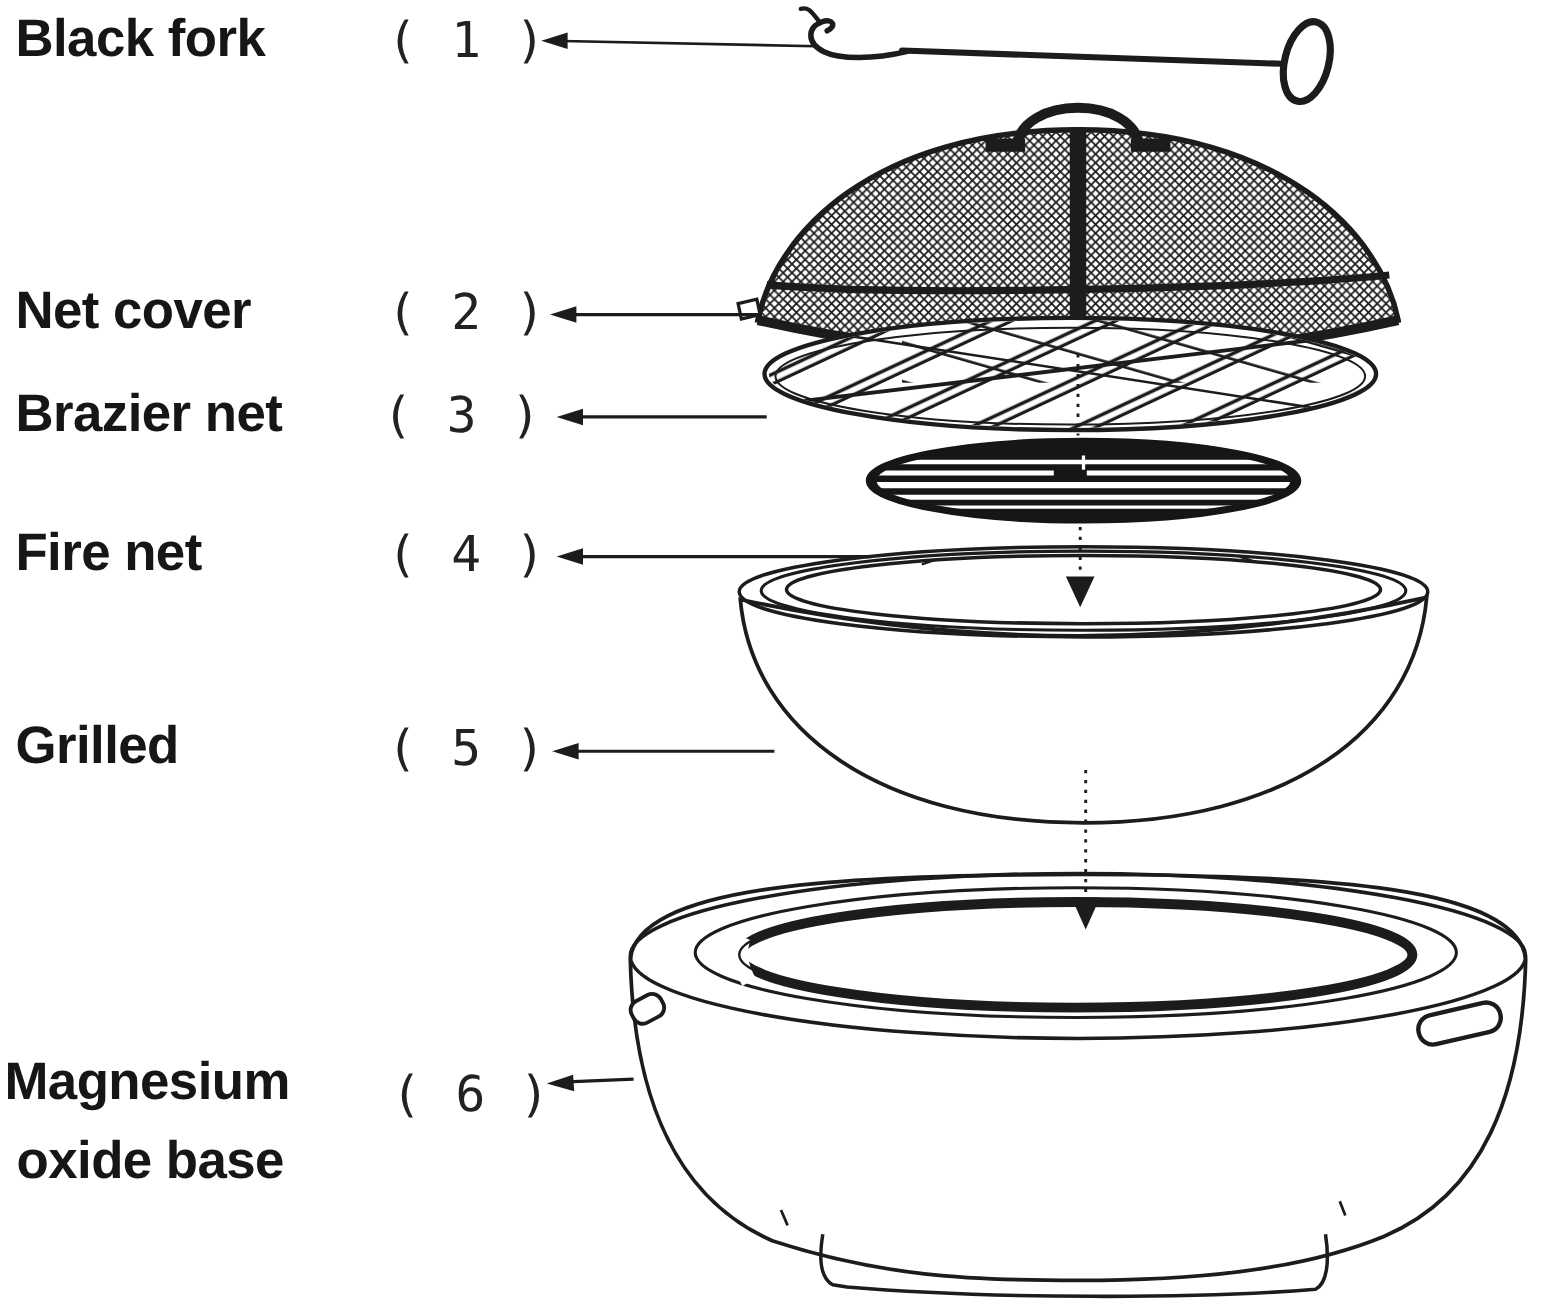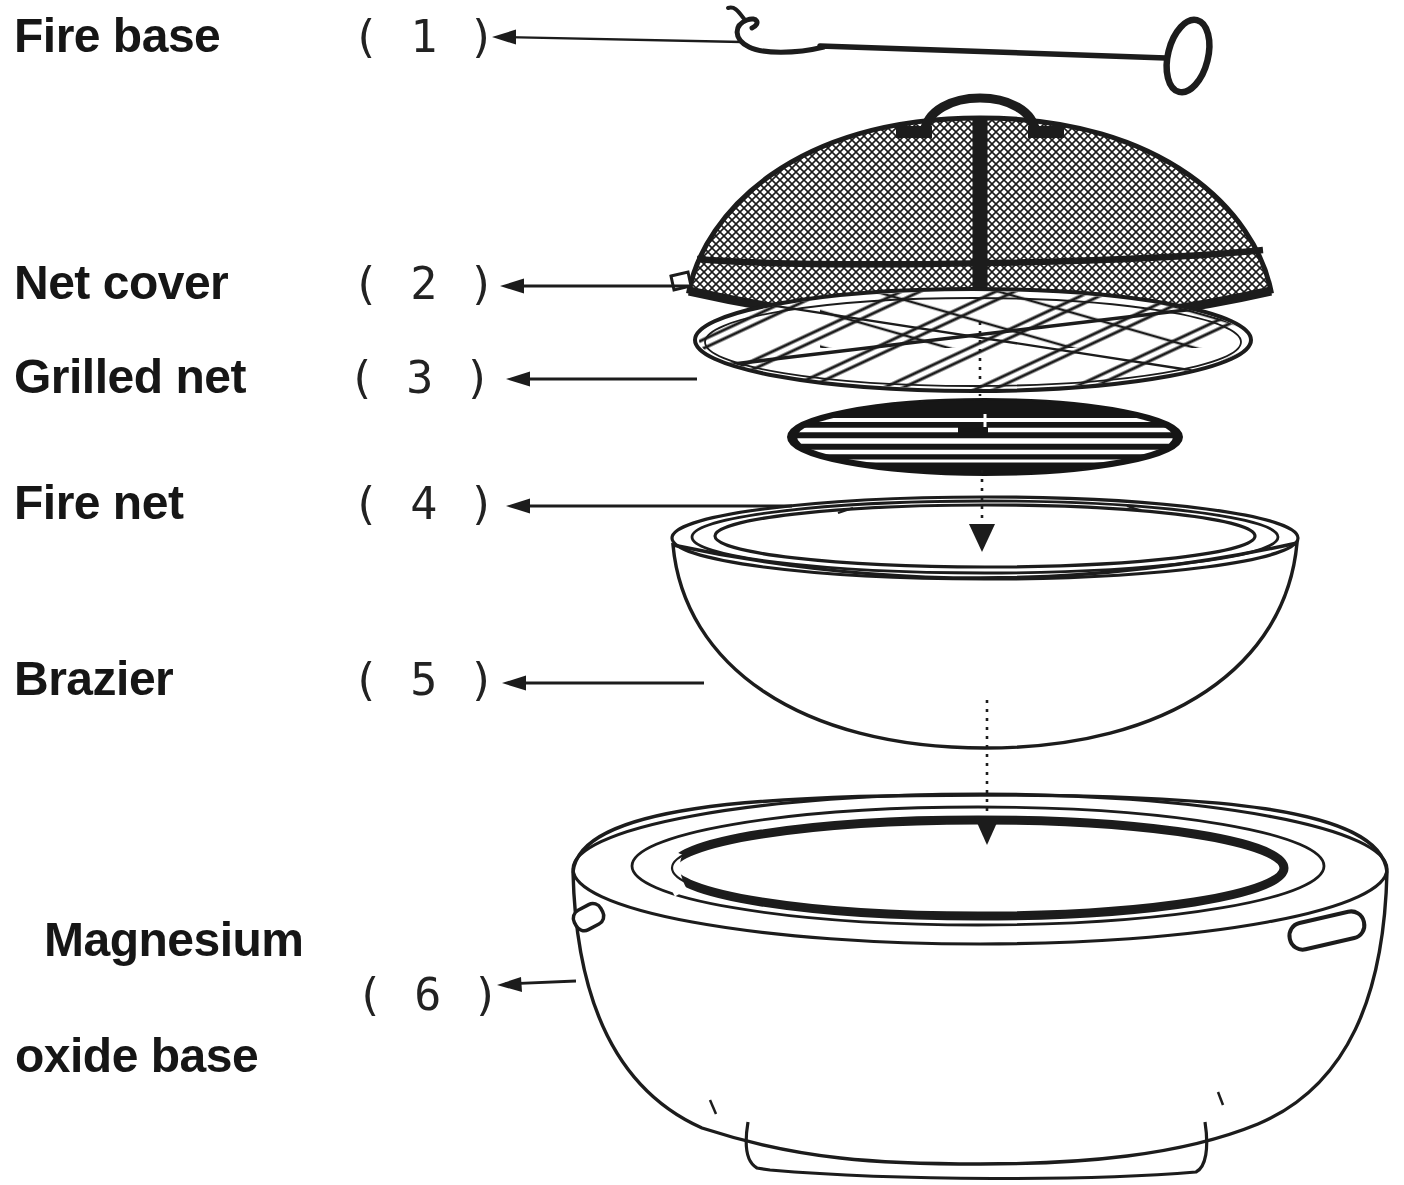--- a/index.html
+++ b/index.html
@@ -166,32 +166,32 @@
           <line x1="510" y1="683" x2="704" y2="683" stroke-width="2.8" fill="none"></line>
           <path d="M 502,683 L 526,675.5 L 526,690.5 Z" stroke="none"></path>
         </g>
     <g>
           <line x1="505" y1="984" x2="576" y2="981" stroke-width="2.8" fill="none"></line>
           <path d="M 497,985 L 521,977 L 522,992 Z" stroke="none"></path>
         </g>
   </g>
 </svg>
 
-  <div class="label name" style="left:14px;  top:8px;">Fire base</div>
+  <div class="label name" style="left:14px;  top:8px;">Black fork</div>
   <div class="label num" style="left:352px; top:10px;">( 1 )</div>
 
   <div class="label name" style="left:14px;  top:255px;">Net cover</div>
   <div class="label num" style="left:352px; top:257px;">( 2 )</div>
 
-  <div class="label name" style="left:14px;  top:349px;">Grilled net</div>
+  <div class="label name" style="left:14px;  top:349px;">Brazier net</div>
   <div class="label num" style="left:348px; top:351px;">( 3 )</div>
 
   <div class="label name" style="left:14px;  top:475px;">Fire net</div>
   <div class="label num" style="left:352px; top:477px;">( 4 )</div>
 
-  <div class="label name" style="left:14px;  top:651px;">Brazier</div>
+  <div class="label name" style="left:14px;  top:651px;">Grilled</div>
   <div class="label num" style="left:352px; top:653px;">( 5 )</div>
 
-  <div class="label name" style="left:4px;   top:912px;margin-left:40px;">Magnesium</div>
+  <div class="label name" style="left:4px;   top:956px;">Magnesium</div>
   <div class="label num" style="left:356px; top:968px;">( 6 )</div>
   <div class="label name" style="left:15px;  top:1028px;">oxide base</div>
 
 </div>
 
 </body></html>

